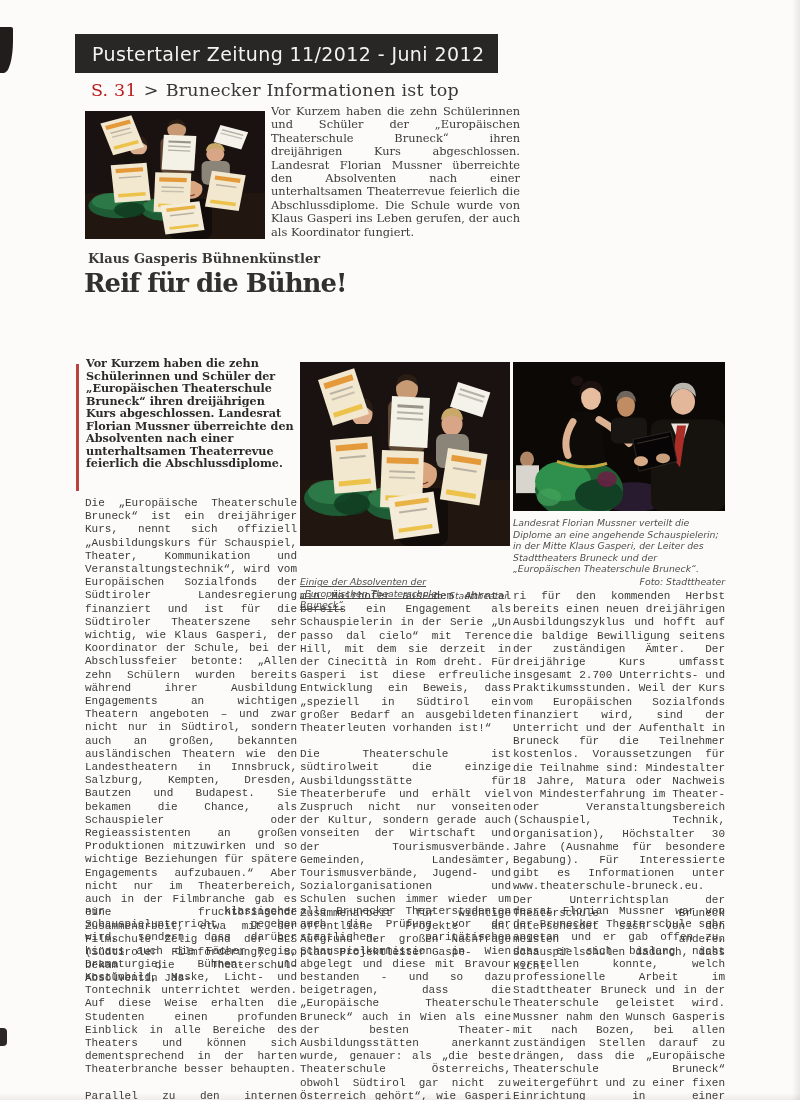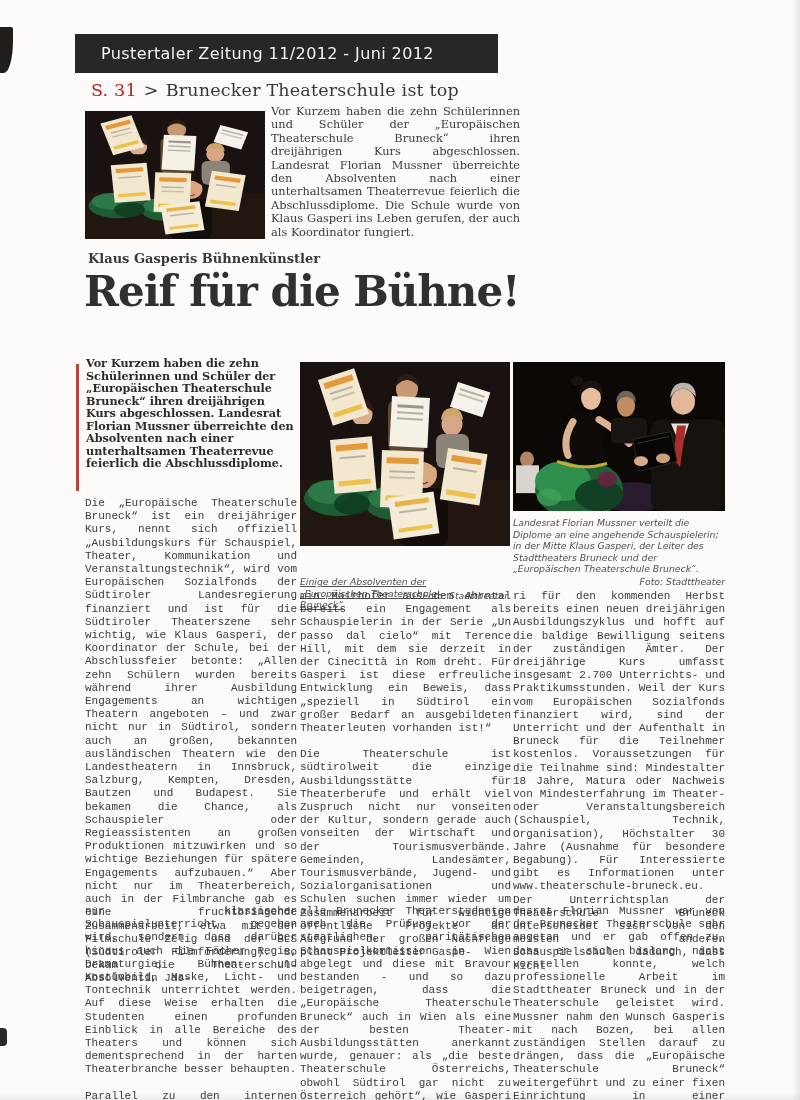--- a/index.html
+++ b/index.html
@@ -13,22 +13,22 @@
   .edge-bottom{position:absolute;left:0;bottom:0;width:100%;height:7px;
     background:linear-gradient(to top,rgba(60,55,50,.08),rgba(60,55,50,0));}
   .corner-mark{position:absolute;left:0;top:27px;width:13px;height:46px;
     background:#201d1b;border-radius:0 2px 70% 0;}
   .spine-mark{position:absolute;left:0;top:1028px;width:7px;height:18px;
     background:#2b2826;border-radius:0 4px 4px 0;}
 
   .masthead{
     position:absolute;left:75px;top:34px;width:423px;height:39px;
     background:#292626;display:flex;align-items:center;
-    font-family:"DejaVu Sans",sans-serif;font-size:16px;letter-spacing:.4px;
-    color:#f4f3f0;padding-left:26px;box-sizing:border-box;
+    font-family:"DejaVu Sans",sans-serif;font-size:19px;letter-spacing:.4px;
+    color:#f4f3f0;padding-left:17px;box-sizing:border-box;
   }
   .subheader{
     position:absolute;left:91px;top:80px;font-size:17.5px;color:#3a3834;
     letter-spacing:.2px;
   }
   .subheader .pageref{color:#b91c1c;margin-right:7px;}
   .subheader .arrow{margin-right:7px;color:#3a3834;}
 
   .photo{position:absolute;overflow:hidden;background:#17110d;}
   .photo svg{display:block;}
@@ -37,21 +37,21 @@
   .photo3{left:513px;top:362px;width:212px;height:149px;}
 
   .intro{
     position:absolute;left:271px;top:105px;width:249px;margin:0;
     font-size:11.4px;line-height:13.4px;text-align:justify;color:#3e3c39;
   }
 
   .kicker{position:absolute;left:88px;top:251px;font-size:13px;color:#3b3935;font-weight:bold;}
   .headline{
     position:absolute;left:84px;top:270px;margin:0;
-    font-size:42px;line-height:1.05;font-weight:bold;letter-spacing:-1px;
+    font-size:26px;line-height:1.05;font-weight:bold;letter-spacing:-1px;
     color:#32302c;font-family:"DejaVu Serif",serif;
   }
 
   .accent-bar{position:absolute;left:76px;top:364px;width:3px;height:127px;background:#b8453c;}
   .lead{
     position:absolute;left:86px;top:357px;width:212px;margin:0;
     font-size:11.2px;line-height:12.5px;font-weight:bold;color:#2d2b28;
   }
 
   .col{position:absolute;font-size:11px;line-height:13.2px;text-align:justify;color:#3d3b38;font-family:Liberation Mono, monospace;}
@@ -81,21 +81,21 @@
   <div class="corner-mark"></div>
   <div class="spine-mark"></div>
   <div class="edge-right"></div>
   <div class="edge-bottom"></div>
 
   <div class="masthead">
     <span>Pustertaler Zeitung 11/2012 - Juni 2012</span>
   </div>
 
   <div class="subheader">
-    <span class="pageref">S. 31</span><span class="arrow">&gt;</span><span class="teaser">Brunecker Theaterschule ist top</span>
+    <span class="pageref">S. 31</span><span class="arrow">&gt;</span><span class="teaser">Brunecker Informationen ist top</span>
   </div>
 
   <div class="photo photo1">
     <svg width="180" height="128" viewBox="0 0 210 184" preserveAspectRatio="none">
       <rect width="210" height="184" fill="#191210"></rect>
       <rect y="118" width="210" height="66" fill="#221710"></rect>
       <ellipse cx="38" cy="136" rx="34" ry="18" fill="#1e5c35"></ellipse>
       <ellipse cx="95" cy="142" rx="30" ry="16" fill="#1e5c35"></ellipse>
       <ellipse cx="30" cy="130" rx="22" ry="12" fill="#2f7d49" opacity=".85"></ellipse>
       <ellipse cx="88" cy="136" rx="20" ry="11" fill="#2f7d49" opacity=".85"></ellipse>

